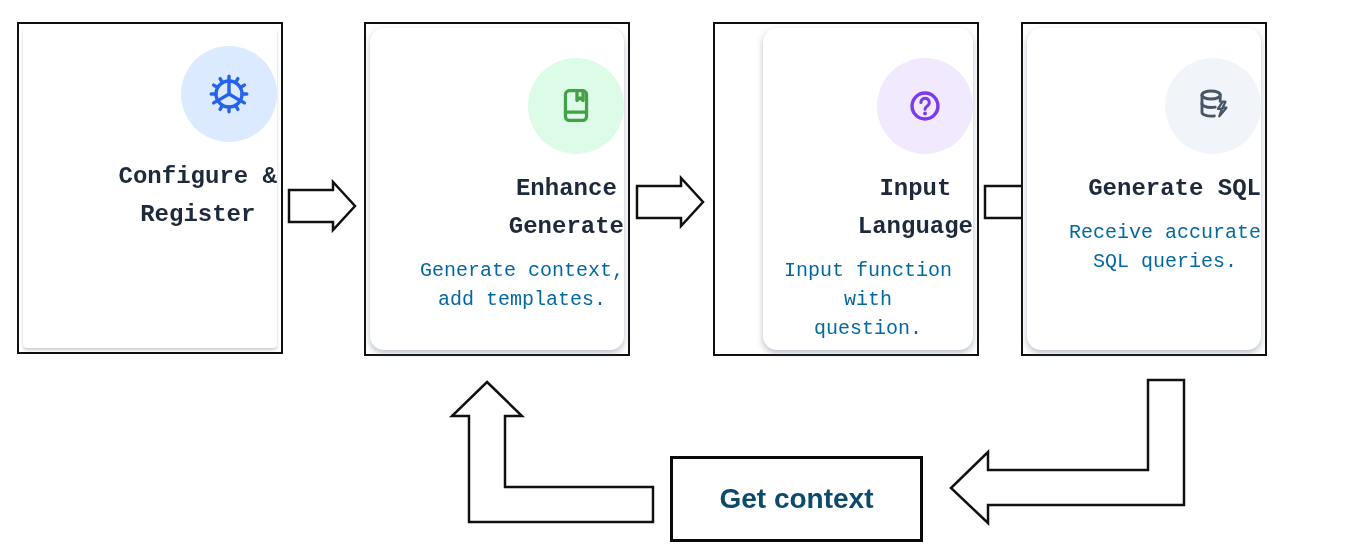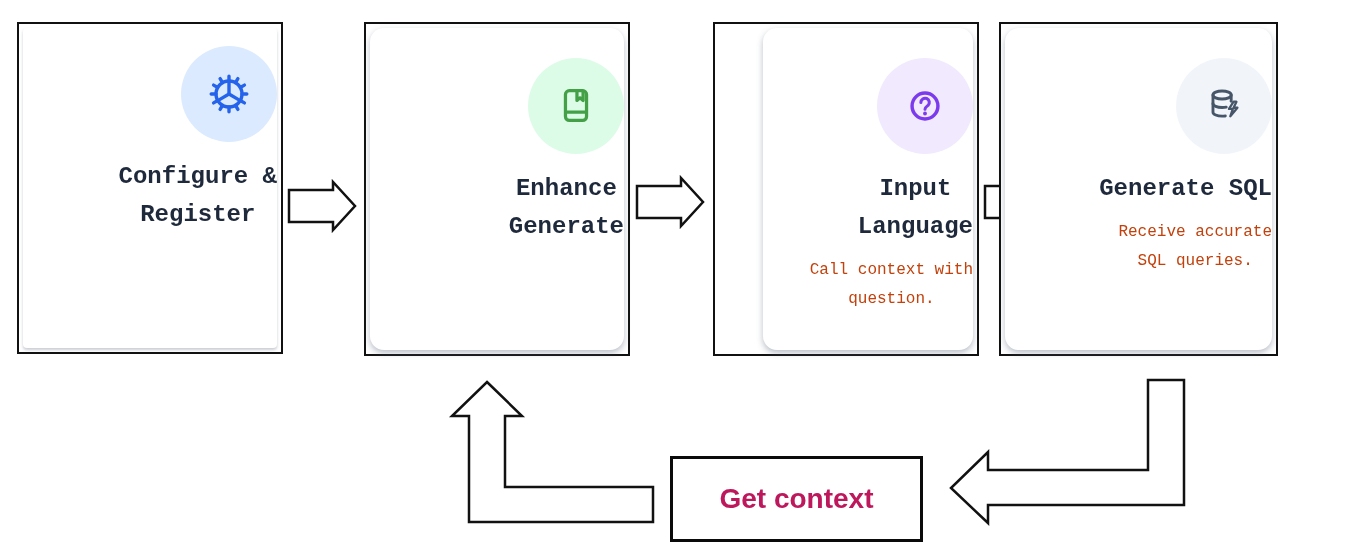--- a/index.html
+++ b/index.html
@@ -8,48 +8,48 @@
     font-family:"Liberation Sans",sans-serif;overflow:hidden;
   }
   .overlay{position:absolute;left:0;top:0;width:1348px;height:552px;}
   .card{
     position:absolute;top:22px;width:266px;height:334px;
     border:2.5px solid #111111;background:#ffffff;box-sizing:border-box;padding:4px;
   }
   .card1{left:17px;height:332px;}
   .card2{left:364px;}
   .card3{left:713px;padding-left:48px;}
-  .card4{left:999px;width:279px;}
+  .card4{left:1021px;width:246px;}
   .card-inner{
     width:100%;height:100%;box-sizing:border-box;background:#ffffff;
     border-radius:14px;box-shadow:0 3px 6px rgba(100,110,130,.45);
     display:flex;flex-direction:column;align-items:flex-end;padding-top:30px;font-family:Liberation Mono, monospace;
   }
   .card1 .card-inner{border-radius:4px;padding-top:18px;box-shadow:0 2px 3px rgba(100,110,130,.35);}
   .icon-circle{
     width:96px;height:96px;border-radius:50%;
     display:flex;align-items:center;justify-content:center;flex:0 0 auto;
   }
   .bg1{background:#dbeafe;}
   .bg2{background:#dcfce7;}
   .bg3{background:#f1e9fd;}
   .bg4{background:#f1f5f9;}
   .step-title{
     margin-top:16px;font-size:24px;line-height:38px;font-weight:700;
     color:#1e293b;text-align:center;white-space:pre-line;
   }
   .step-desc{
-    margin-top:10px;font-size:16px;line-height:29px;
-    color:#c2410c;text-align:center;white-space:pre-line;
+    margin-top:10px;font-size:20px;line-height:29px;
+    color:#0369a1;text-align:center;white-space:pre-line;
   }
   .loop-box{
     position:absolute;left:670px;top:456px;width:253px;height:86px;
     border:3px solid #0a0a0a;background:#ffffff;box-sizing:border-box;
     display:flex;align-items:center;justify-content:center;
-    font-size:28px;font-weight:700;color:#be185d;
+    font-size:28px;font-weight:700;color:#0c4a6e;
   }
   .arrow-shape{fill:#ffffff;stroke:#111111;stroke-width:2.5;}
 </style>
 </head>
 <body>
 
 <div class="canvas">
 
   <svg class="overlay" viewBox="0 0 1348 552" width="1348" height="552">
     <polygon class="arrow-shape" points="289,190 333,190 333,182 355,206 333,230 333,222 289,222"></polygon>
@@ -78,35 +78,37 @@
     <div class="card-inner">
       <div class="icon-circle bg2">
         <svg viewBox="0 0 48 48" width="46" height="46" fill="none" stroke="#43a047" stroke-width="3.4" stroke-linecap="round" stroke-linejoin="round">
           <rect x="13" y="8" width="22" height="31" rx="4"></rect>
           <path d="M13.5 30.5H34.5"></path>
           <path d="M25 8.5V18.2l3.2-2.7 3.2 2.7V8.5"></path>
         </svg>
       </div>
       <div class="step-title">Enhance
 Generate</div>
+      <div class="step-desc">Generate context,
+add templates.</div>
     </div>
   </div>
 
   <div class="card card3">
     <div class="card-inner">
       <div class="icon-circle bg3">
         <svg viewBox="0 0 48 48" width="46" height="46" fill="none" stroke="#7c3aed">
           <circle cx="24" cy="24" r="13.5" stroke-width="3.6"></circle>
           <path stroke-width="3.2" stroke-linecap="round" d="M19.7 20.3a4.4 4.4 0 1 1 7.5 3.1c-1.7 1.4-3.2 2.1-3.2 3.9"></path>
           <circle cx="24" cy="31.8" r="2" fill="#7c3aed" stroke="none"></circle>
         </svg>
       </div>
       <div class="step-title">Input
 Language</div>
-      <div class="step-desc">Call context with
+      <div class="step-desc">Input function with
 question.</div>
     </div>
   </div>
 
   <div class="card card4">
     <div class="card-inner">
       <div class="icon-circle bg4">
         <svg viewBox="0 0 48 48" width="46" height="46" fill="none" stroke="#475569" stroke-width="3" stroke-linecap="round" stroke-linejoin="round">
           <ellipse cx="22" cy="12.5" rx="9.5" ry="4.2"></ellipse>
           <path d="M12.5 12.5V30.5c0 2.3 4.3 4.1 9.5 4.1 1.2 0 2.3-.1 3.4-.2"></path>

